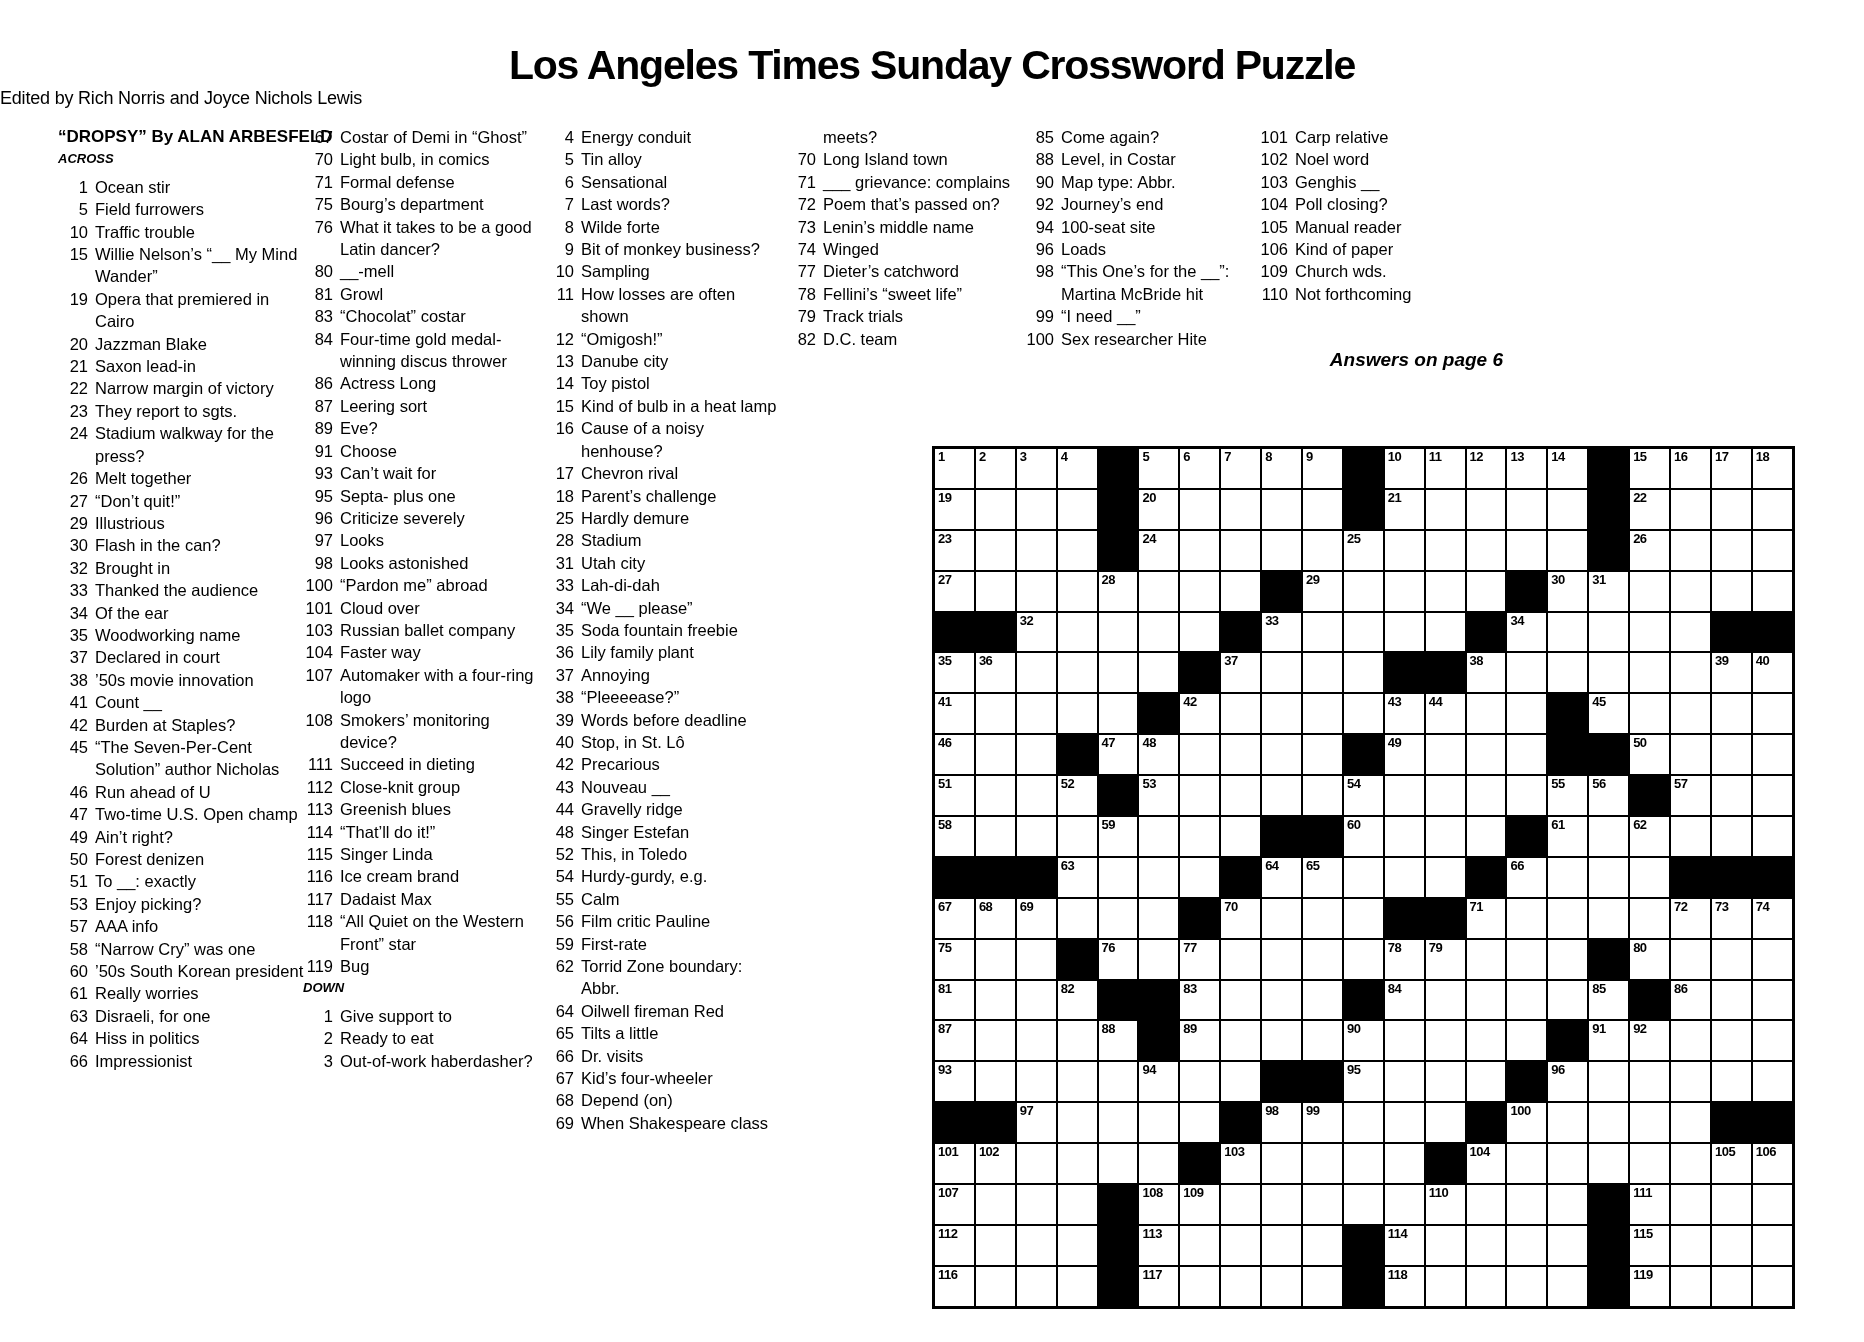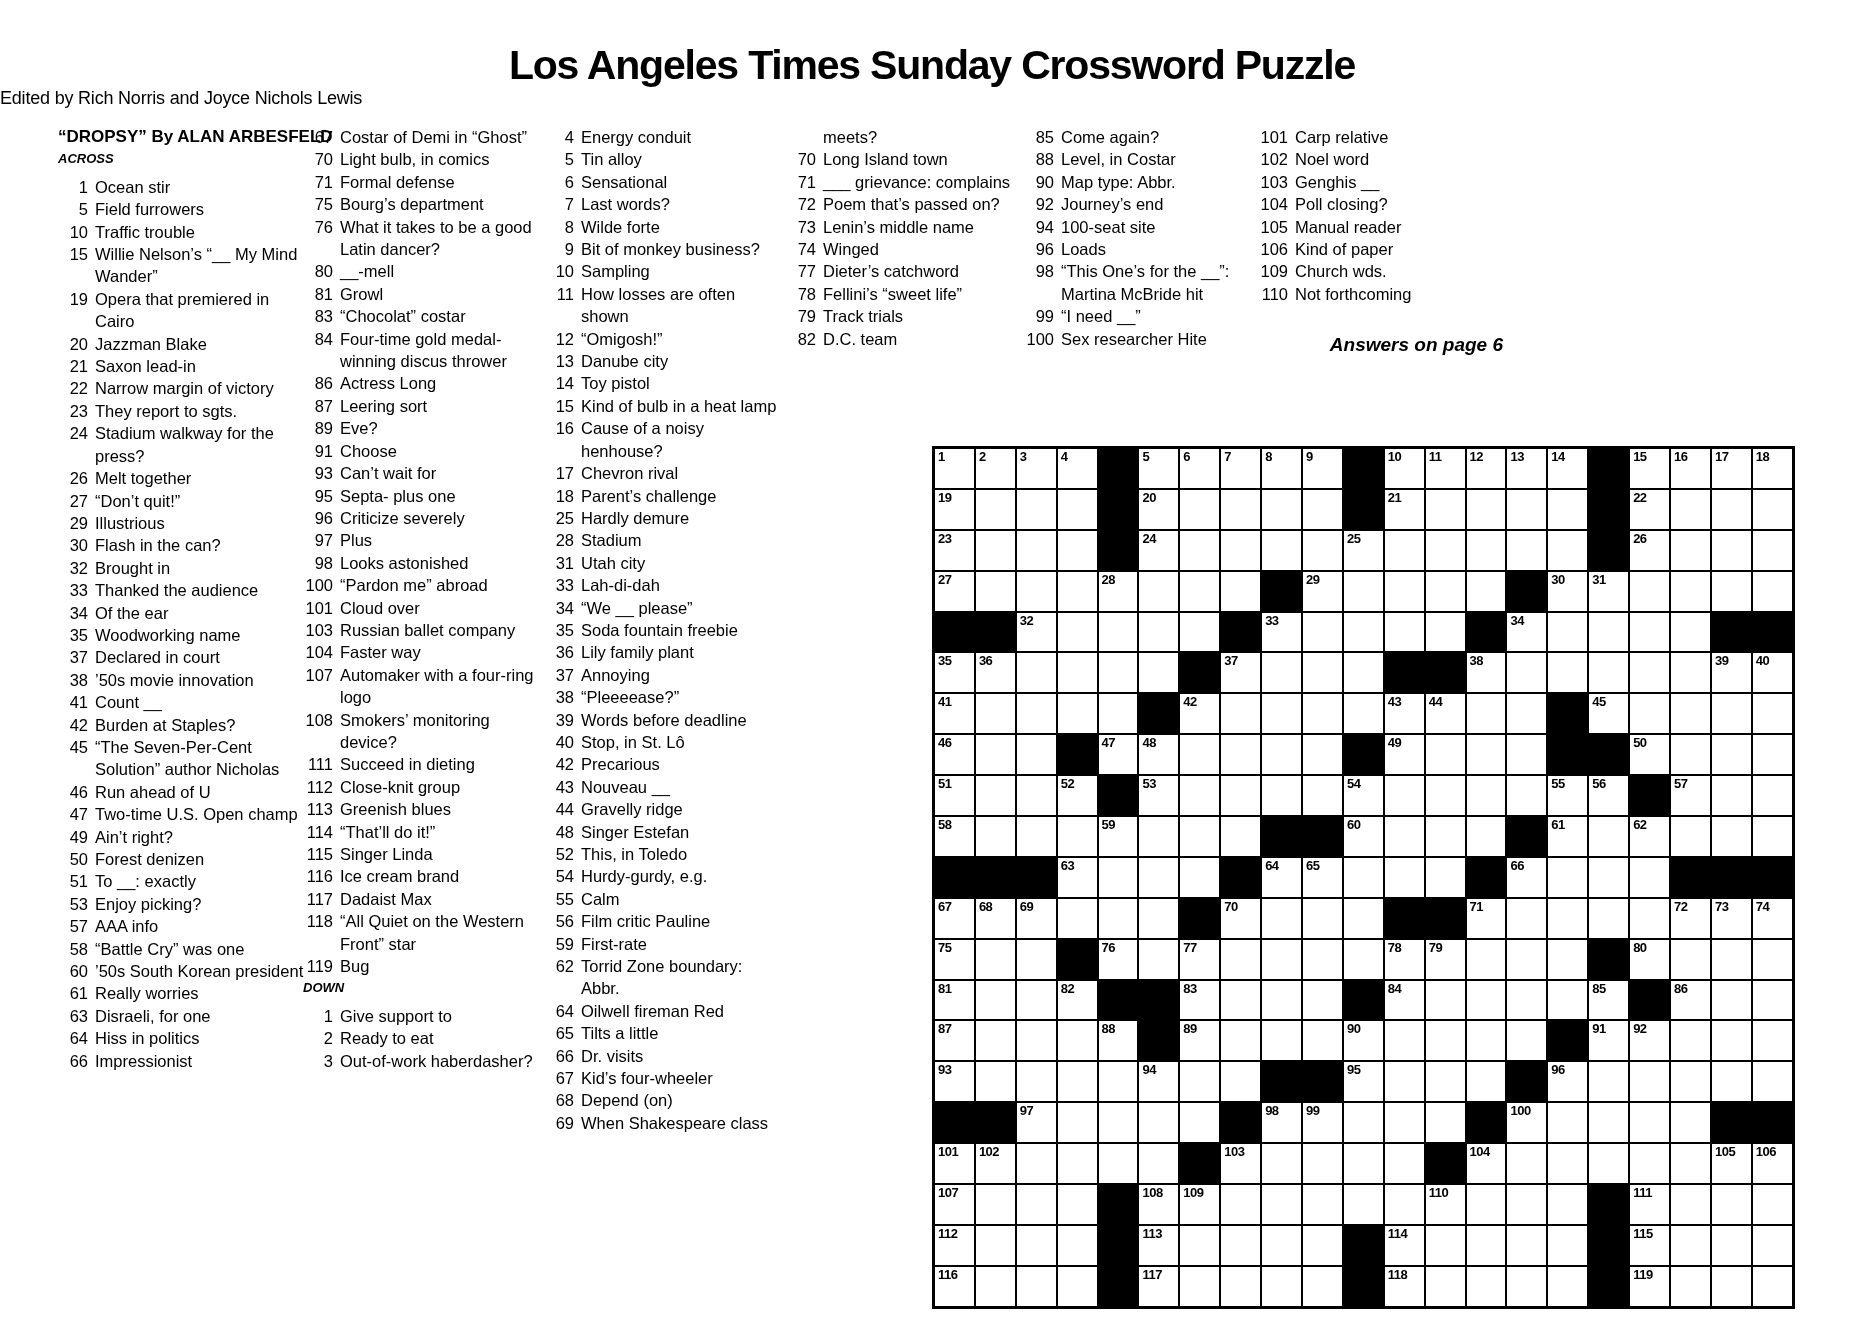--- a/index.html
+++ b/index.html
@@ -167,21 +167,21 @@
       <div class="clue">
         <span class="cnum">53</span>
         <span class="ctext">Enjoy picking?</span>
       </div>
       <div class="clue">
         <span class="cnum">57</span>
         <span class="ctext">AAA info</span>
       </div>
       <div class="clue">
         <span class="cnum">58</span>
-        <span class="ctext">“Battle Cry” was one</span>
+        <span class="ctext">“Narrow Cry” was one</span>
       </div>
       <div class="clue">
         <span class="cnum">60</span>
         <span class="ctext">’50s South Korean president</span>
       </div>
       <div class="clue">
         <span class="cnum">61</span>
         <span class="ctext">Really worries</span>
       </div>
       <div class="clue">
@@ -257,21 +257,21 @@
       <div class="clue">
         <span class="cnum">95</span>
         <span class="ctext">Septa- plus one</span>
       </div>
       <div class="clue">
         <span class="cnum">96</span>
         <span class="ctext">Criticize severely</span>
       </div>
       <div class="clue">
         <span class="cnum">97</span>
-        <span class="ctext">Plus</span>
+        <span class="ctext">Looks</span>
       </div>
       <div class="clue">
         <span class="cnum">98</span>
         <span class="ctext">Looks astonished</span>
       </div>
       <div class="clue">
         <span class="cnum">100</span>
         <span class="ctext">“Pardon me” abroad</span>
       </div>
       <div class="clue">
@@ -617,21 +617,21 @@
         <span class="ctext">Kind of paper</span>
       </div>
       <div class="clue">
         <span class="cnum">109</span>
         <span class="ctext">Church wds.</span>
       </div>
       <div class="clue">
         <span class="cnum">110</span>
         <span class="ctext">Not forthcoming</span>
       </div>
-      <div class="note" style="margin-top: 29px;">Answers on page 6</div>
+      <div class="note" style="margin-top: 44px;">Answers on page 6</div>
     </div>
 
   <div class="grid" id="grid">
       <div class="cell">
         <span class="num">1</span>
       </div>
       <div class="cell">
         <span class="num">2</span>
       </div>
       <div class="cell">

